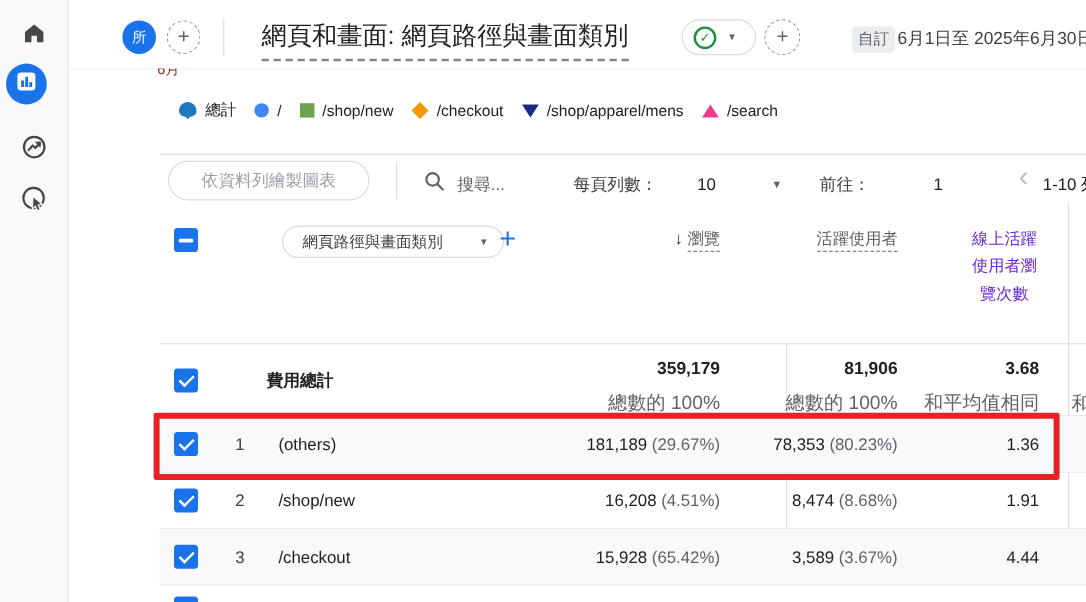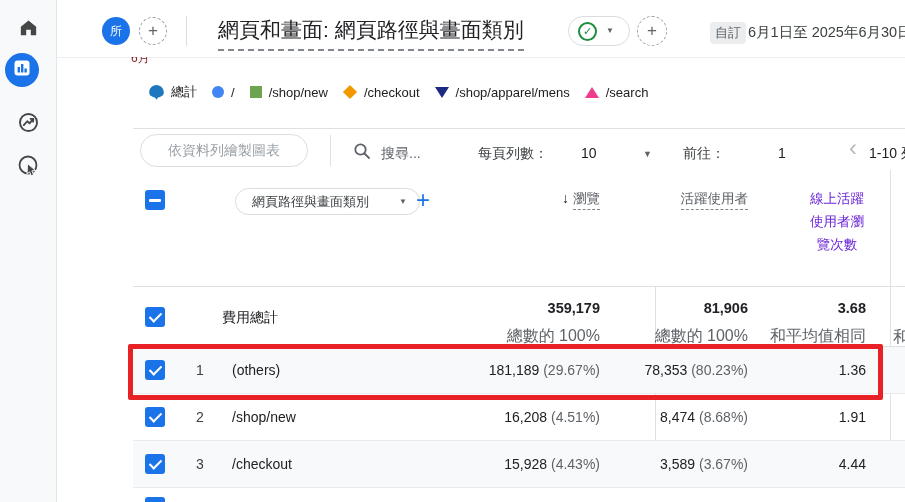--- a/index.html
+++ b/index.html
@@ -201,21 +201,21 @@
     <span class="lbl">活躍使用者</span>
   </div>
   <div class="abs col3h">線上活躍使用者瀏覽次數</div>
 
   <div class="abs line-h" style="left:133px;top:286px;width:772px"></div>
 
   <div class="abs line-v" style="left:655px;top:287px;height:215px"></div>
   <div class="abs line-v" style="left:890px;top:170px;height:332px"></div>
 
   <div class="abs cb checked" style="left:145px;top:307px"></div>
-  <span class="abs" style="left:222px;top:309px;font-size:14px;font-weight:normal">費用總計</span>
+  <span class="abs" style="left:222px;top:309px;font-size:14px;font-weight:bold">費用總計</span>
   <span class="abs tot-num v1" style="top:300px">359,179</span>
   <span class="abs sub v1" style="top:326px">總數的 100%</span>
   <span class="abs tot-num v2" style="top:300px">81,906</span>
   <span class="abs sub v2" style="top:326px">總數的 100%</span>
   <span class="abs tot-num v3" style="top:300px">3.68</span>
   <span class="abs sub v3" style="top:326px">和平均值相同</span>
   <span class="abs sub" style="left:893px;top:327px">和</span>
   <div class="abs line-h" style="left:133px;top:346px;width:772px"></div>
 
   <div class="abs t-row striped" style="top:347px">
@@ -233,21 +233,21 @@
     <span class="cell" style="left:99px">/shop/new</span>
     <span class="cell v1"><span class="num">16,208</span> <span class="pct">(4.51%)</span></span>
     <span class="cell v2"><span class="num">8,474</span> <span class="pct">(8.68%)</span></span>
     <span class="cell v3 num">1.91</span>
   </div>
 
   <div class="abs t-row striped" style="top:441px">
     <div class="cb checked" style="left:12px;top:13px"></div>
     <span class="cell" style="left:63px;color:#3c4043">3</span>
     <span class="cell" style="left:99px">/checkout</span>
-    <span class="cell v1"><span class="num">15,928</span> <span class="pct">(4.43%)</span></span>
+    <span class="cell v1"><span class="num">15,928</span> <span class="pct">(65.42%)</span></span>
     <span class="cell v2"><span class="num">3,589</span> <span class="pct">(3.67%)</span></span>
     <span class="cell v3 num">4.44</span>
   </div>
 
   <div class="abs" style="left:133px;top:488px;width:772px;height:14px;background:#fff">
     <div class="cb checked" style="left:12px;top:9px"></div>
   </div>
 
   <div class="abs red-box" style="border-color: rgb(232, 33, 39);"></div>
 

